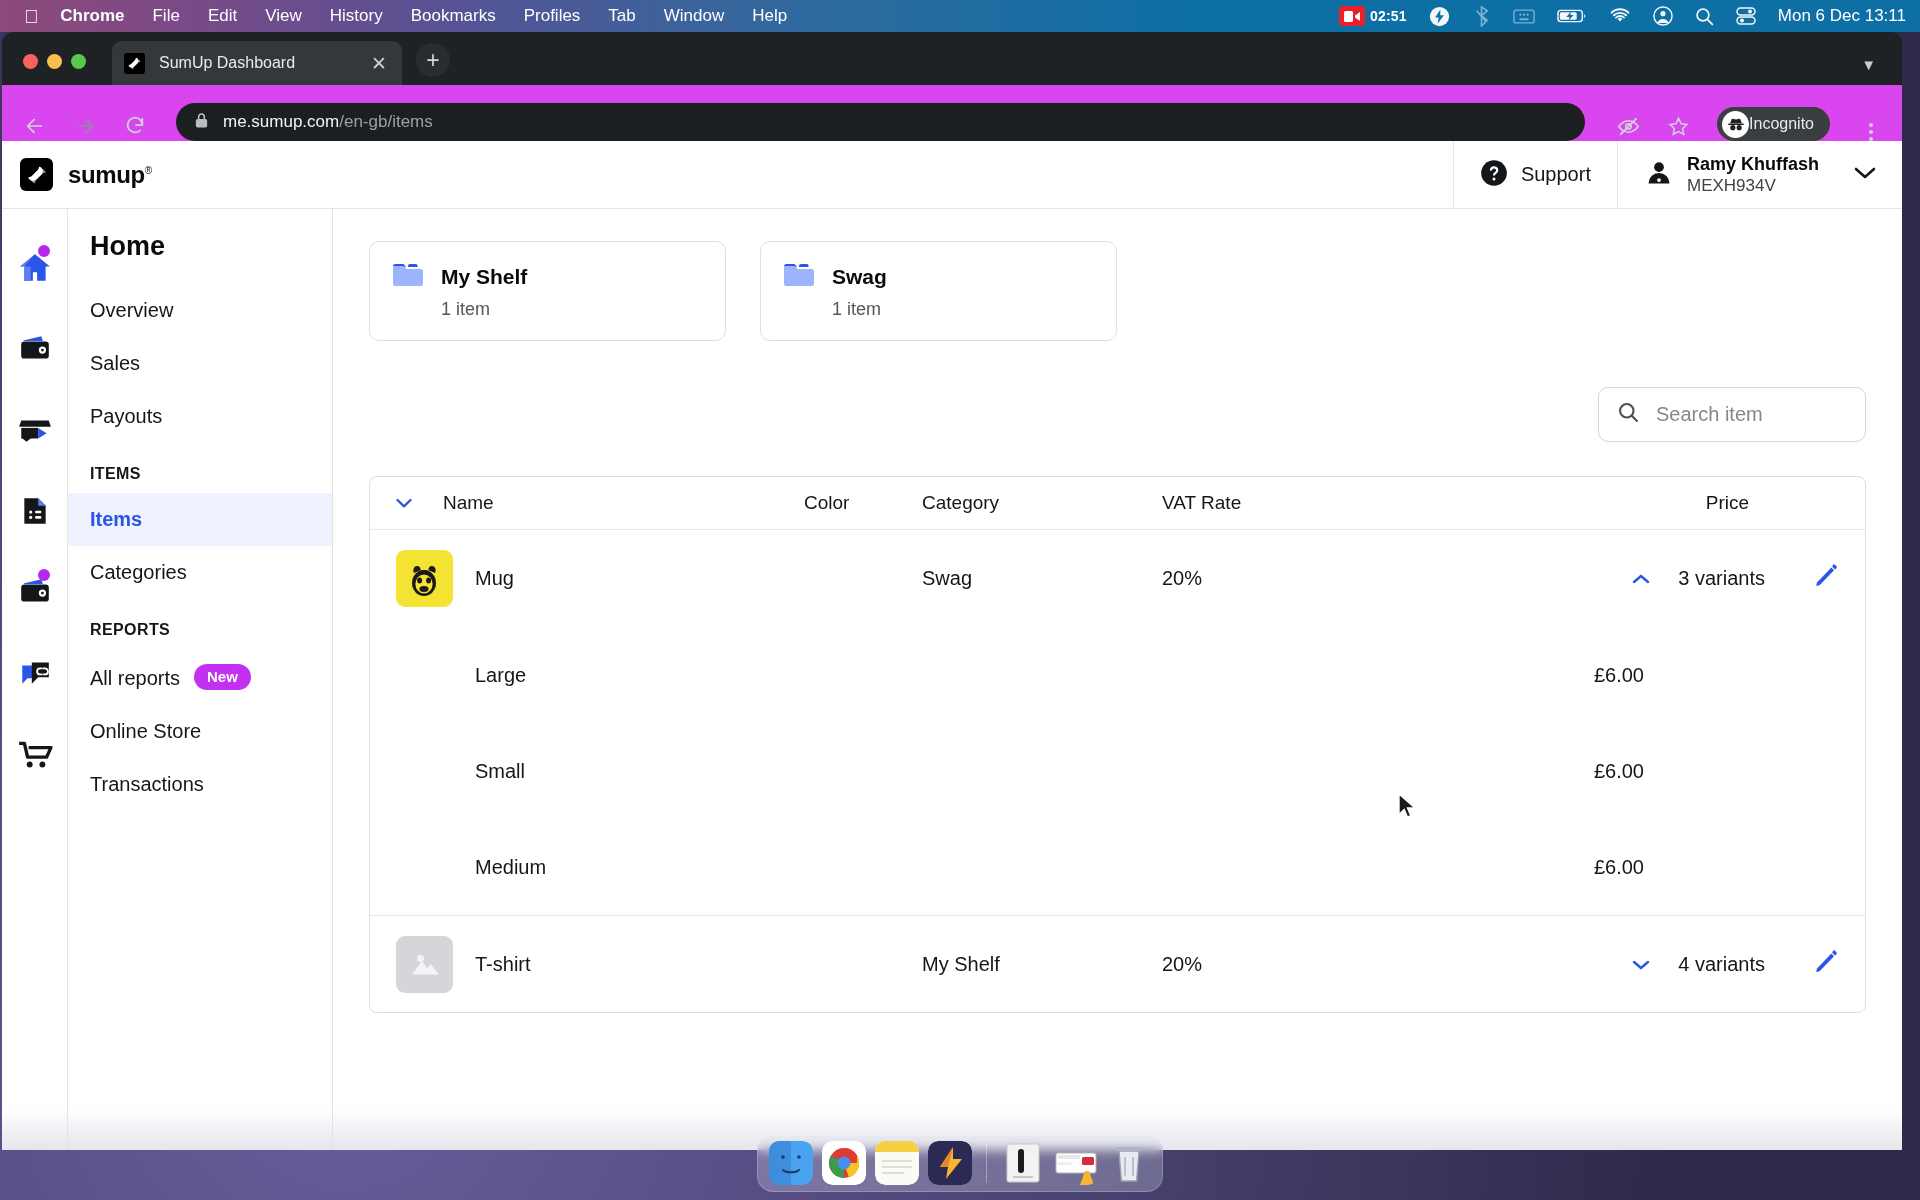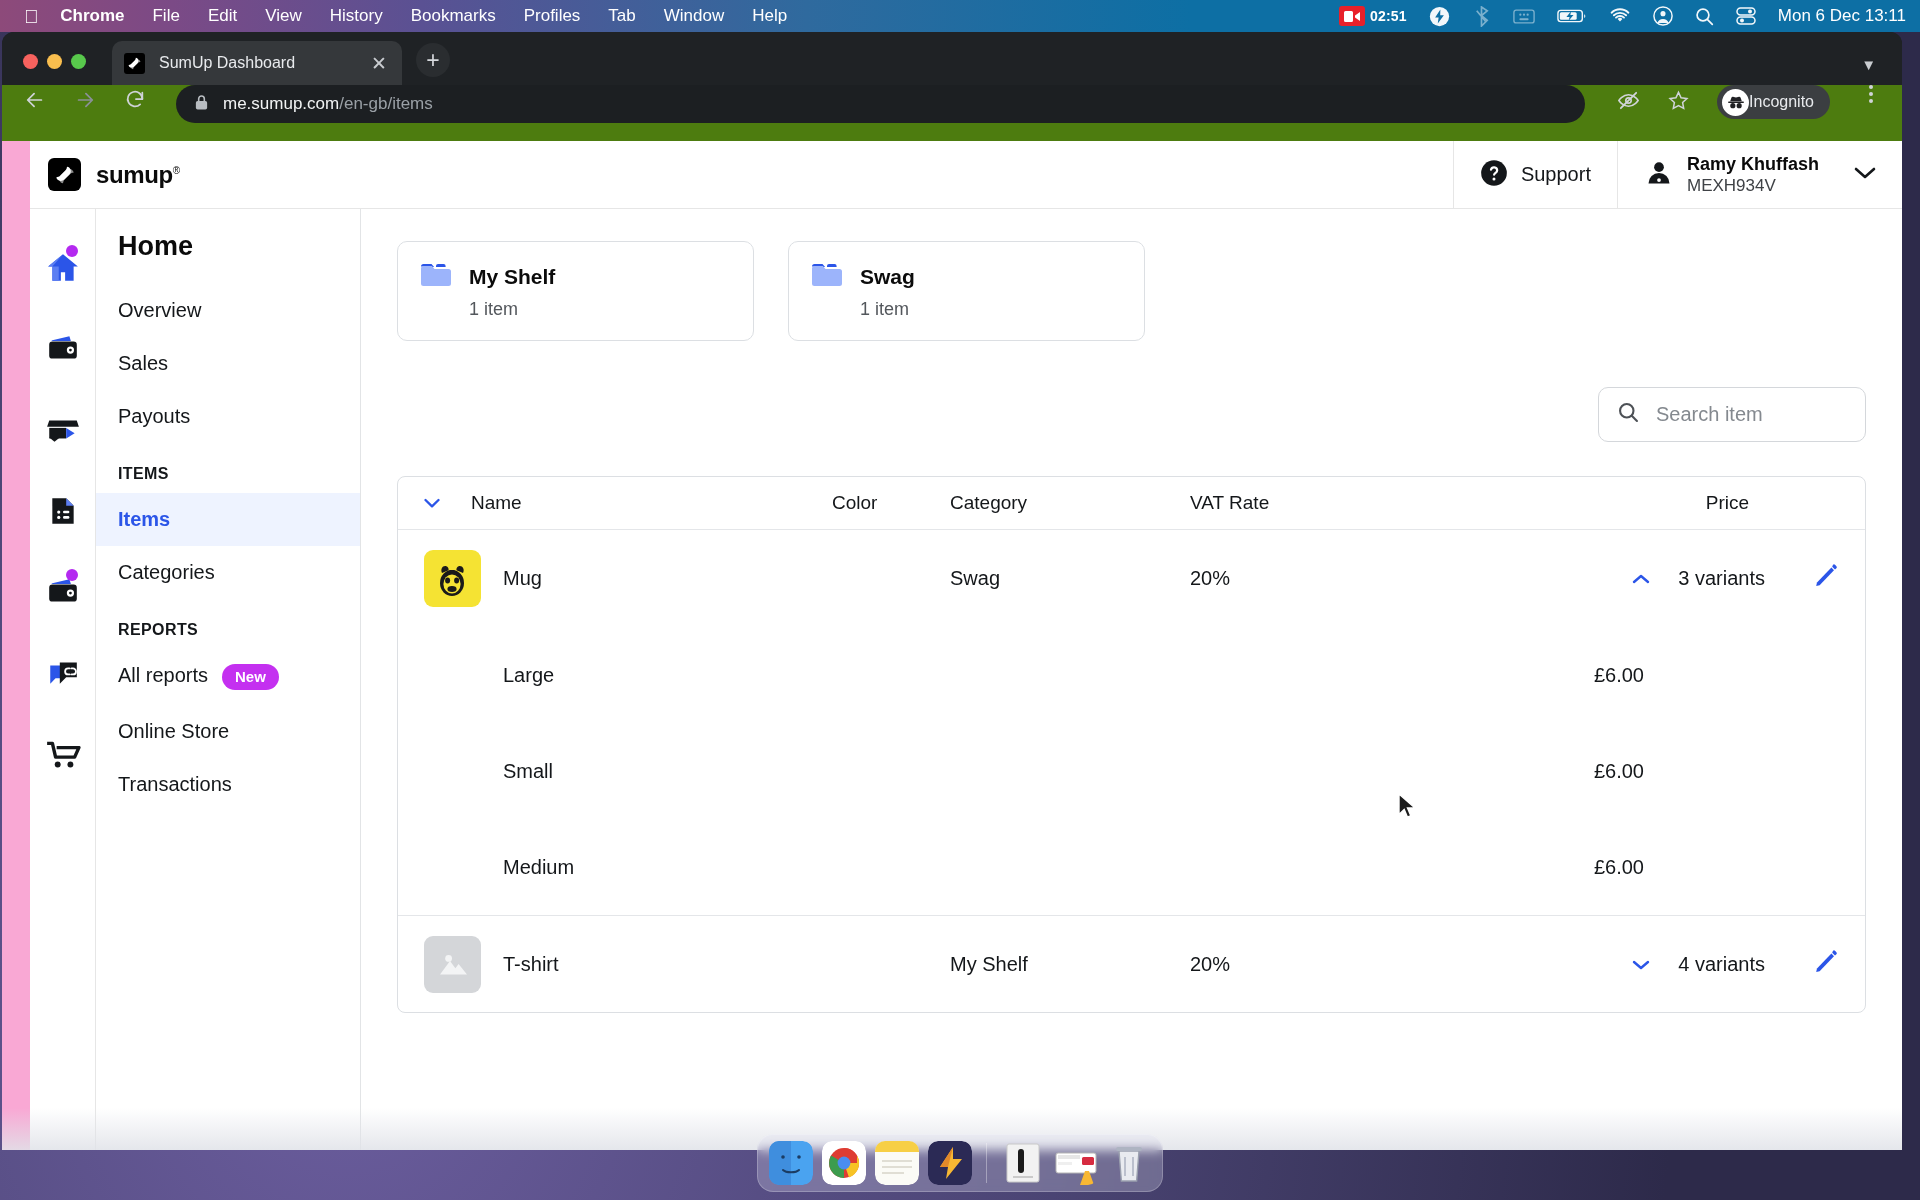--- a/index.html
+++ b/index.html
@@ -73,22 +73,22 @@
   .newtab {
     margin-left: 14px; margin-bottom: 8px;
     width: 34px; height: 34px; border-radius: 50%;
     color: #d6d9dd; font-size: 23px;
     display: flex; align-items: center; justify-content: center;
     background: #2a2d30;
   }
   .tabstrip-chev { position: absolute; right: 26px; bottom: 12px; color: #c9ccd0; font-size: 15px; }
 
   #toolbar {
-    height: 56px; background: #4d7c0f;
-    display: flex; align-items: flex-start; padding: 0 18px; gap: 20px;
+    height: 56px; background: #d946ef;
+    display: flex; align-items: flex-end; padding: 0 18px; gap: 20px;
   }
   .nav-btn { width: 30px; height: 30px; display: flex; align-items: center; justify-content: center; color: #cfd3d7; }
   .omnibox {
     flex: 1; height: 38px; background: #1c1f22; border-radius: 19px;
     display: flex; align-items: center; padding: 0 18px; gap: 14px;
     margin-left: 6px; margin-right: 8px;
   }
   .omni-url { font-size: 17px; color: #9aa0a6; white-space: nowrap; }
   .omni-url b { color: #f1f3f4; font-weight: normal; }
   .tb-icon { width: 30px; height: 30px; display: flex; align-items: center; justify-content: center; color: #d0d4d8; }
@@ -96,21 +96,21 @@
     display: flex; align-items: center; 
     background: #3b3e41; border-radius: 18px; height: 34px; padding: 0 16px 0 5px;
     margin-left: 4px;
   }
   .incog-av { width: 27px; height: 27px; border-radius: 50%; background: #fff; display: flex; align-items: center; justify-content: center; }
   .incog-label { color: #e8eaed; font-size: 16px; }
   .kebab { width: 26px; display: flex; flex-direction: column; align-items: center; gap: 3px; margin-left: 8px; }
   .kebab i { width: 4px; height: 4px; background: #d0d4d8; border-radius: 50%; display: block; }
 
   
-  #page { height: 1009px; background: #f9a8d4; display: flex; flex-direction: column; padding-left: 28px; }
+  #page { height: 1009px; background: #f9a8d4; display: flex; flex-direction: column; }
   #app-header {
     height: 68px; background: #fff; border-bottom: 1px solid #e6e6e6;
     display: flex; align-items: stretch;
   }
   .brand { display: flex; align-items: center; gap: 15px; padding-left: 18px; }
   .brand-mark {
     width: 33px; height: 33px; background: #000; border-radius: 6px;
     display: flex; align-items: center; justify-content: center;
   }
   .brand-text { font-size: 24px; font-weight: bold; letter-spacing: -0.4px; color: #0b0b0b; }
@@ -141,21 +141,21 @@
     width: 265px; background: #fff; border-right: 1px solid #e2e4e6;
     flex: 0 0 265px; padding-top: 22px;
   }
   .side-title { font-size: 27px; font-weight: bold; color: #0b0b0b; padding: 0 0 22px 22px; }
   .side-group-label {
     font-size: 16px; font-weight: bold; color: #14171a;
     letter-spacing: .4px; padding: 22px 0 10px 22px;
   }
   .side-link {
     font-size: 20px; color: #14171a; padding: 15px 0 15px 22px;
-    display: flex; align-items: flex-start; gap: 14px;
+    display: flex; align-items: flex-end; gap: 14px;
   }
   .side-link.active { background: #eef3ff; color: #2b55e8; font-weight: bold; }
   .new-badge {
     background: #c430f0; color: #fff; font-size: 15px; font-weight: bold;
     border-radius: 20px; padding: 4px 13px 5px;
   }
 
   
   #main { flex: 1; background: #fff; padding: 32px 36px 0 36px; min-width: 0; }
   .folder-row { display: flex; gap: 34px; }

